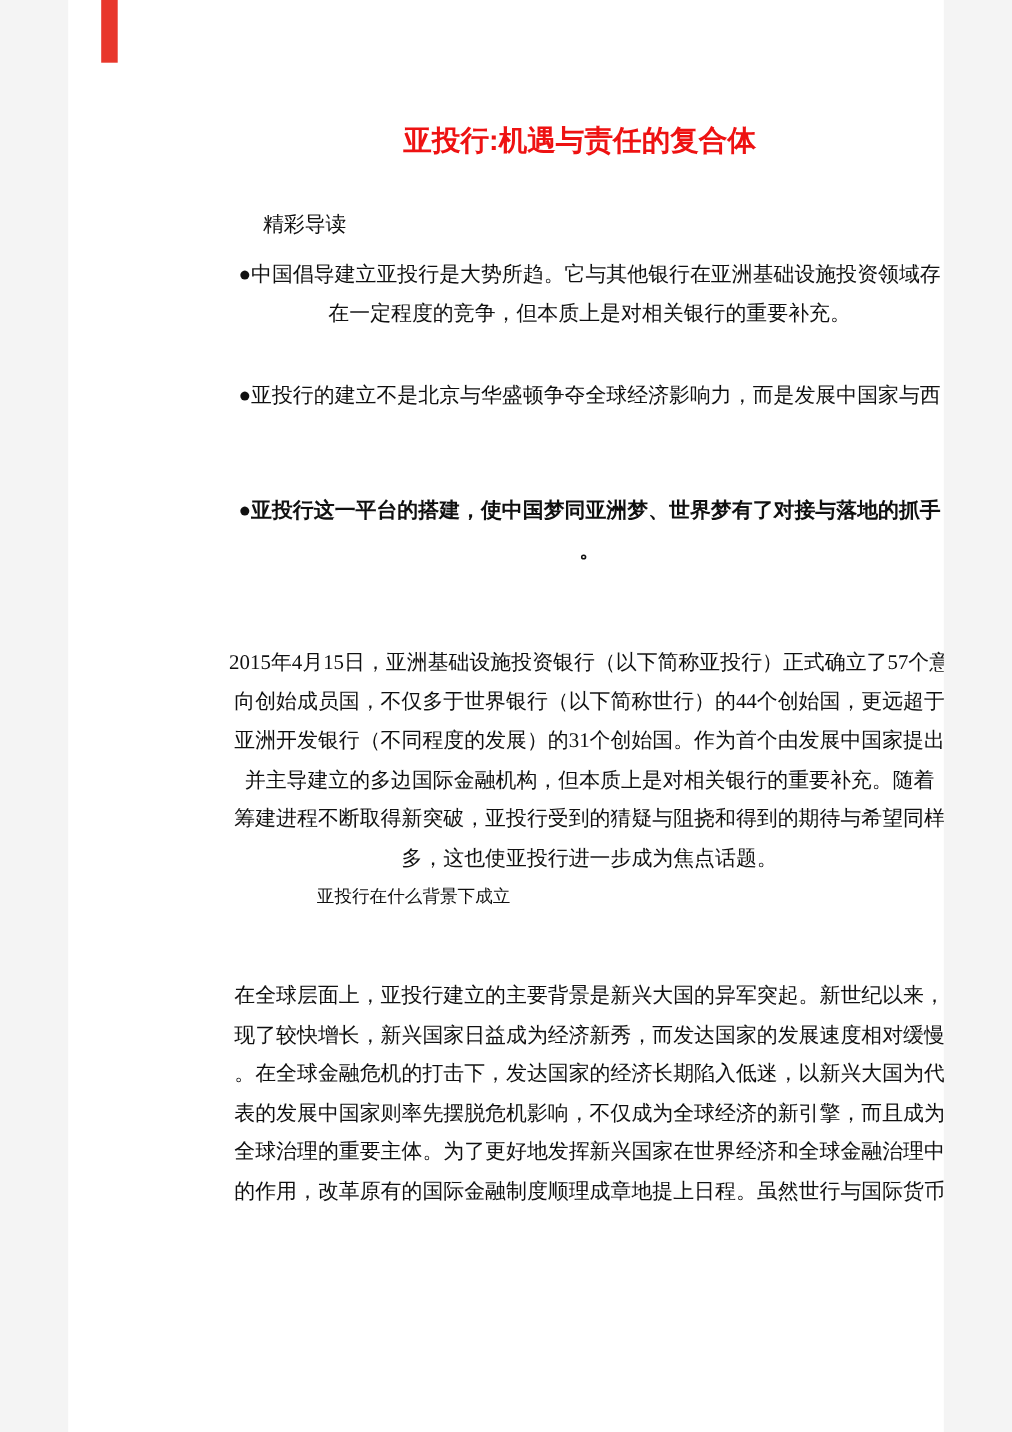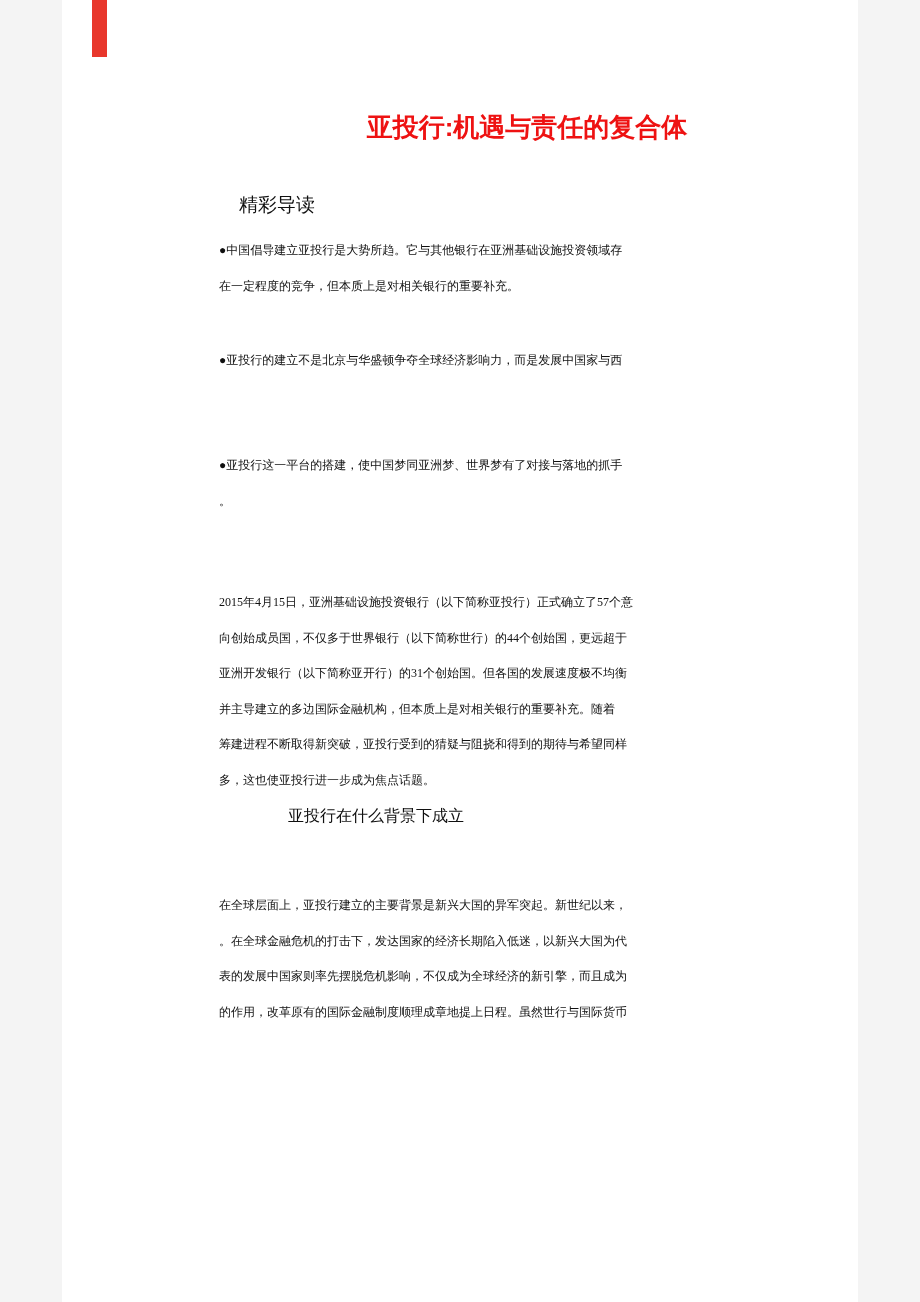--- a/index.html
+++ b/index.html
@@ -32,28 +32,28 @@
     white-space:nowrap;
   }
   .lead{
     position:absolute;left:140px;top:155px;width:650px;
     font-size:19px;line-height:36px;
     padding-left:37px;box-sizing:border-box;
     white-space:nowrap;
     margin-top:32px;
   }
   .para{
-    position:absolute;left:157px;width:700px;
-    font-size:12px;line-height:36px;
+    position:absolute;left:124px;width:700px;
+    font-size:19px;line-height:36px;text-align:center;
   }
   .para .line{white-space:nowrap;}
   .para.tight{line-height:35.5px;}
   .bullet-1{top:232px;}
   .bullet-2{top:342px;}
-  .bullet-3{top:447px;}
+  .bullet-3{top:447px;font-weight:bold;}
   .paragraph-1{top:585px;}
   .subheading{
     position:absolute;left:140px;top:798px;width:650px;
     font-size:16px;line-height:36px;
     padding-left:86px;box-sizing:border-box;
     white-space:nowrap;
   }
   .paragraph-2{top:888px;}
 </style>
 </head>
@@ -74,27 +74,29 @@
       <div class="line">●亚投行的建立不是北京与华盛顿争夺全球经济影响力，而是发展中国家与西</div>
     </div>
   <div class="para bullet-3">
       <div class="line">●亚投行这一平台的搭建，使中国梦同亚洲梦、世界梦有了对接与落地的抓手</div>
       <div class="line">。</div>
     </div>
 
   <div class="para tight paragraph-1">
       <div class="line">2015年4月15日，亚洲基础设施投资银行（以下简称亚投行）正式确立了57个意</div>
       <div class="line">向创始成员国，不仅多于世界银行（以下简称世行）的44个创始国，更远超于</div>
-      <div class="line">亚洲开发银行（以下简称亚开行）的31个创始国。但各国的发展速度极不均衡</div>
+      <div class="line">亚洲开发银行（不同程度的发展）的31个创始国。作为首个由发展中国家提出</div>
       <div class="line">并主导建立的多边国际金融机构，但本质上是对相关银行的重要补充。随着</div>
       <div class="line">筹建进程不断取得新突破，亚投行受到的猜疑与阻挠和得到的期待与希望同样</div>
       <div class="line">多，这也使亚投行进一步成为焦点话题。</div>
     </div>
 
   <div class="subheading">亚投行在什么背景下成立</div>
 
   <div class="para tight paragraph-2">
       <div class="line">在全球层面上，亚投行建立的主要背景是新兴大国的异军突起。新世纪以来，</div>
+      <div class="line">现了较快增长，新兴国家日益成为经济新秀，而发达国家的发展速度相对缓慢</div>
       <div class="line">。在全球金融危机的打击下，发达国家的经济长期陷入低迷，以新兴大国为代</div>
       <div class="line">表的发展中国家则率先摆脱危机影响，不仅成为全球经济的新引擎，而且成为</div>
+      <div class="line">全球治理的重要主体。为了更好地发挥新兴国家在世界经济和全球金融治理中</div>
       <div class="line">的作用，改革原有的国际金融制度顺理成章地提上日程。虽然世行与国际货币</div>
     </div>
 </div>
 
 </body></html>

